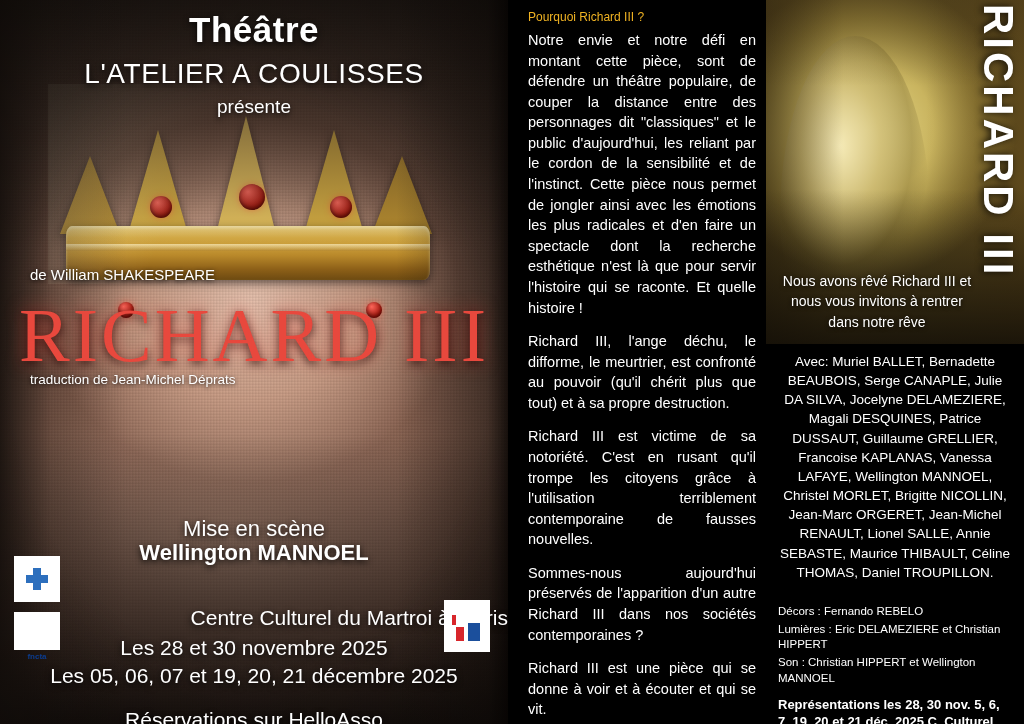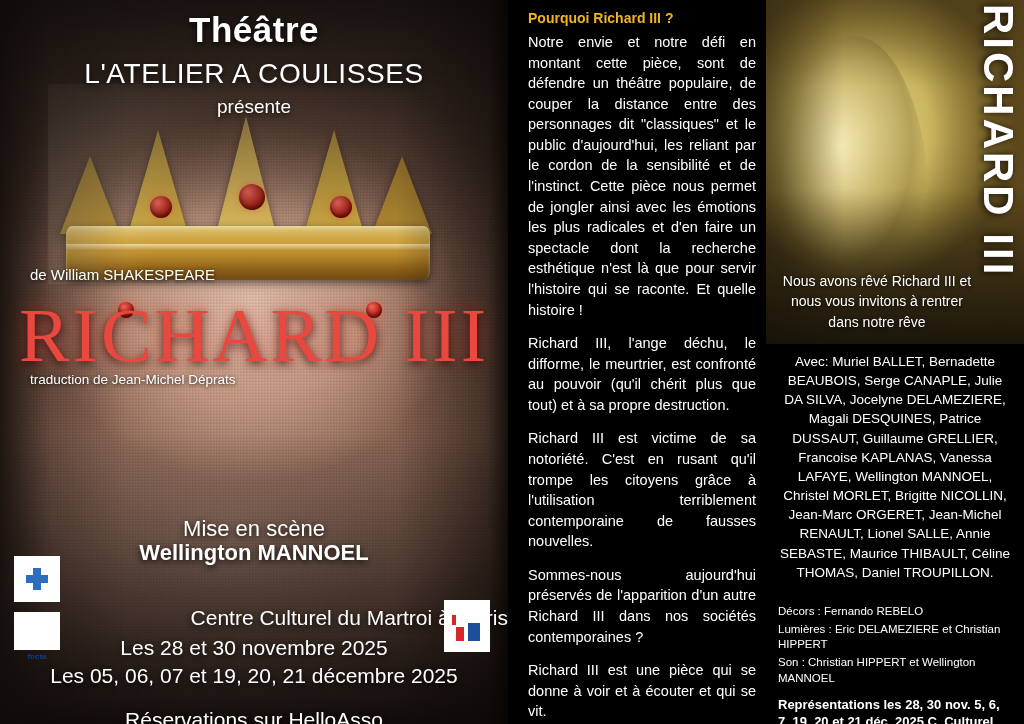--- a/index.html
+++ b/index.html
@@ -262,22 +262,22 @@
     position: relative;
     width: 258px;
     height: 724px;
     background: #000000;
     padding: 8px 10px 6px 20px;
     box-sizing: border-box;
     color: #ffffff;
   }
   .mid-head {
     color: #f0b323;
-    font-size: 14px;
-    font-weight: bold;
+    font-size: 12px;
+    font-weight: normal;
     margin: 2px 0 6px 0;
   }
   .mid-p {
     font-size: 14.5px;
     line-height: 1.42;
     text-align: justify;
     margin: 0 0 13px 0;
     color: #ffffff;
   }
   .mid-p.tight { margin-bottom: 0; }

